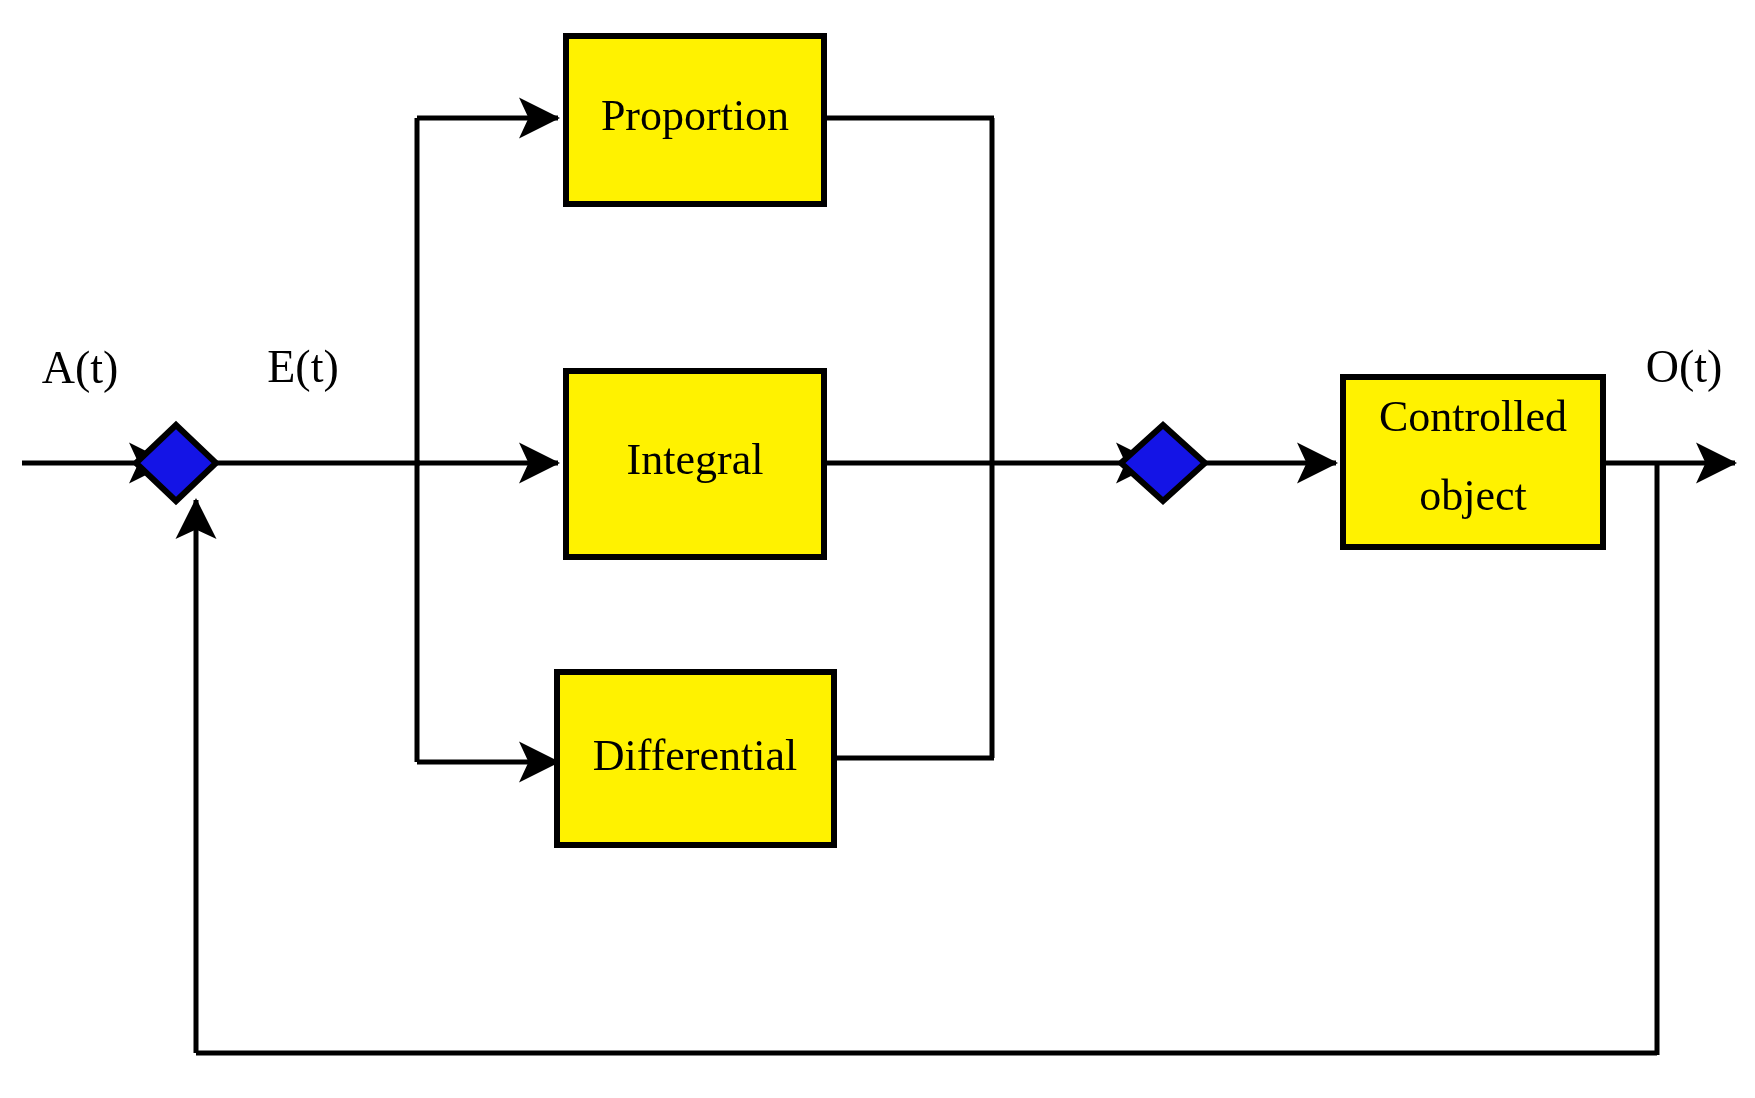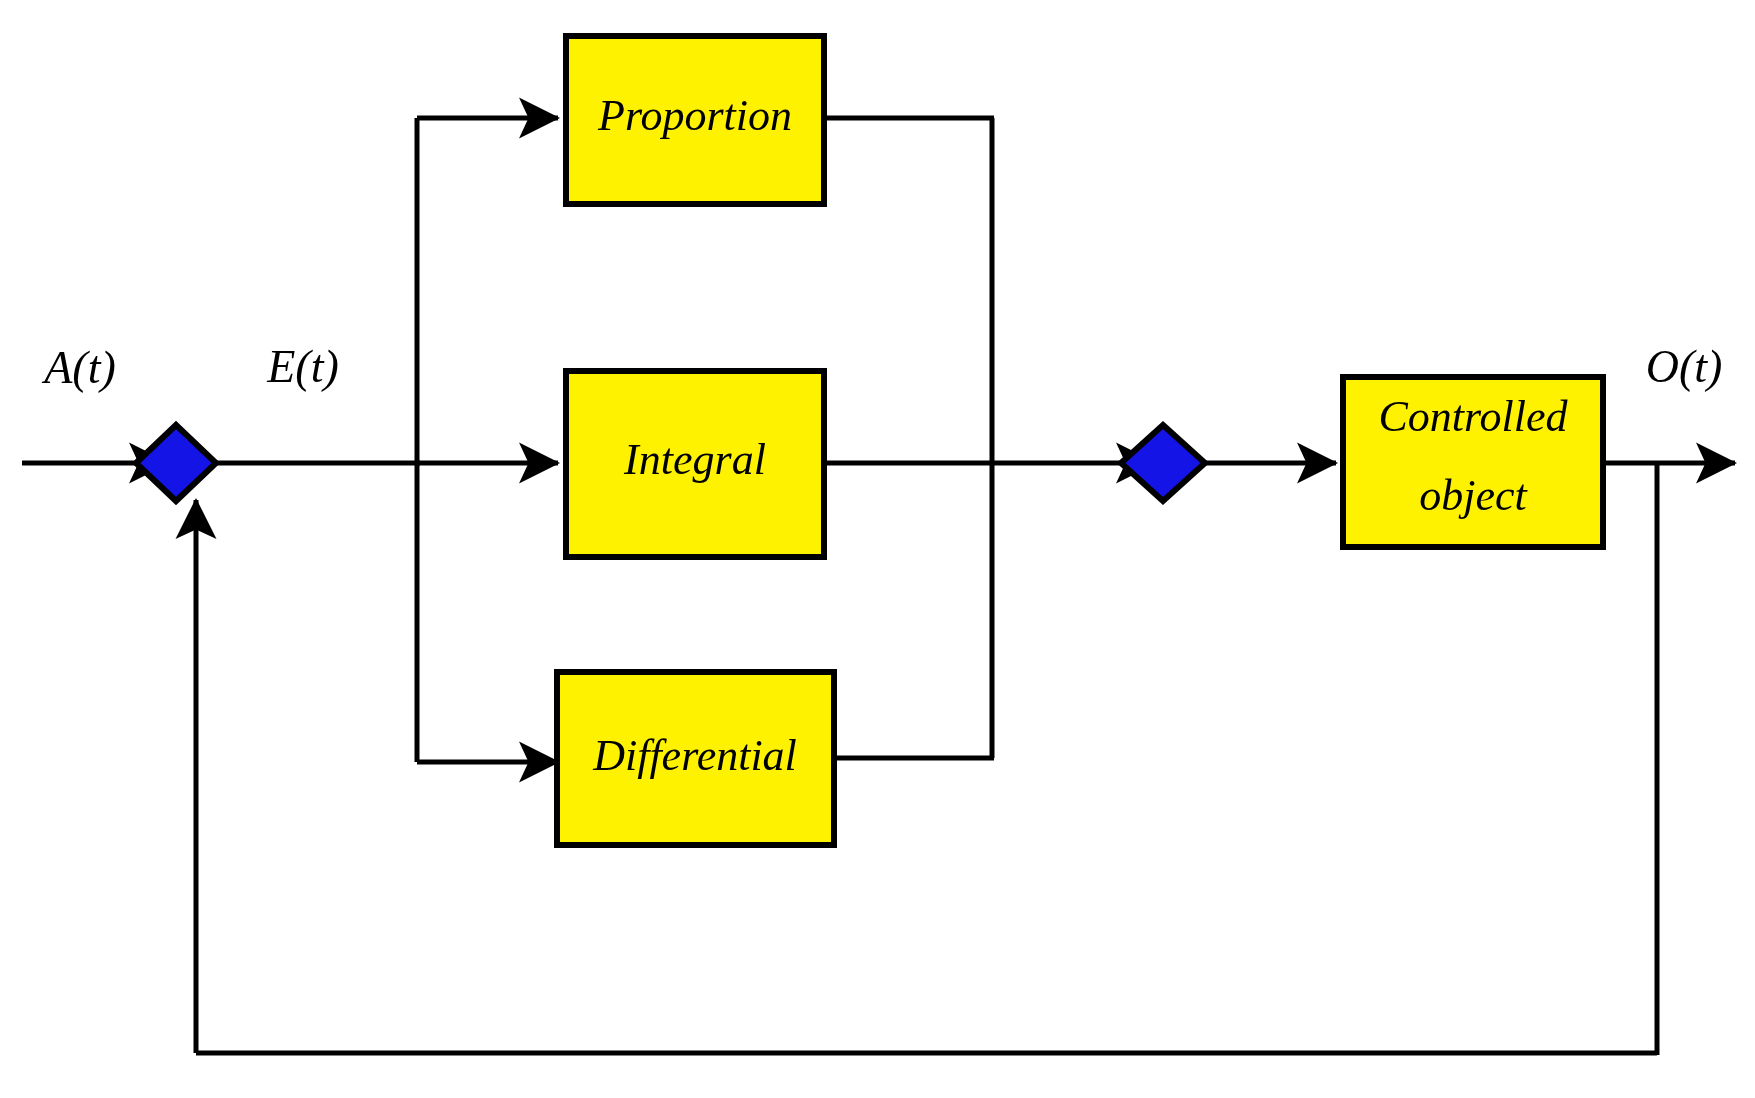--- a/index.html
+++ b/index.html
@@ -7,21 +7,20 @@
     padding: 0;
     background: #ffffff;
   }
   #root {
     position: relative;
     width: 1755px;
     height: 1098px;
     background: #ffffff;
     overflow: hidden;
     font-family: "Liberation Serif", "DejaVu Serif", serif;
-    font-style: italic;
   }
   #diagram-svg {
     position: absolute;
     left: 0;
     top: 0;
     width: 1755px;
     height: 1098px;
   }
   .blk-label {
     font-family: "Liberation Serif", "DejaVu Serif", serif;

